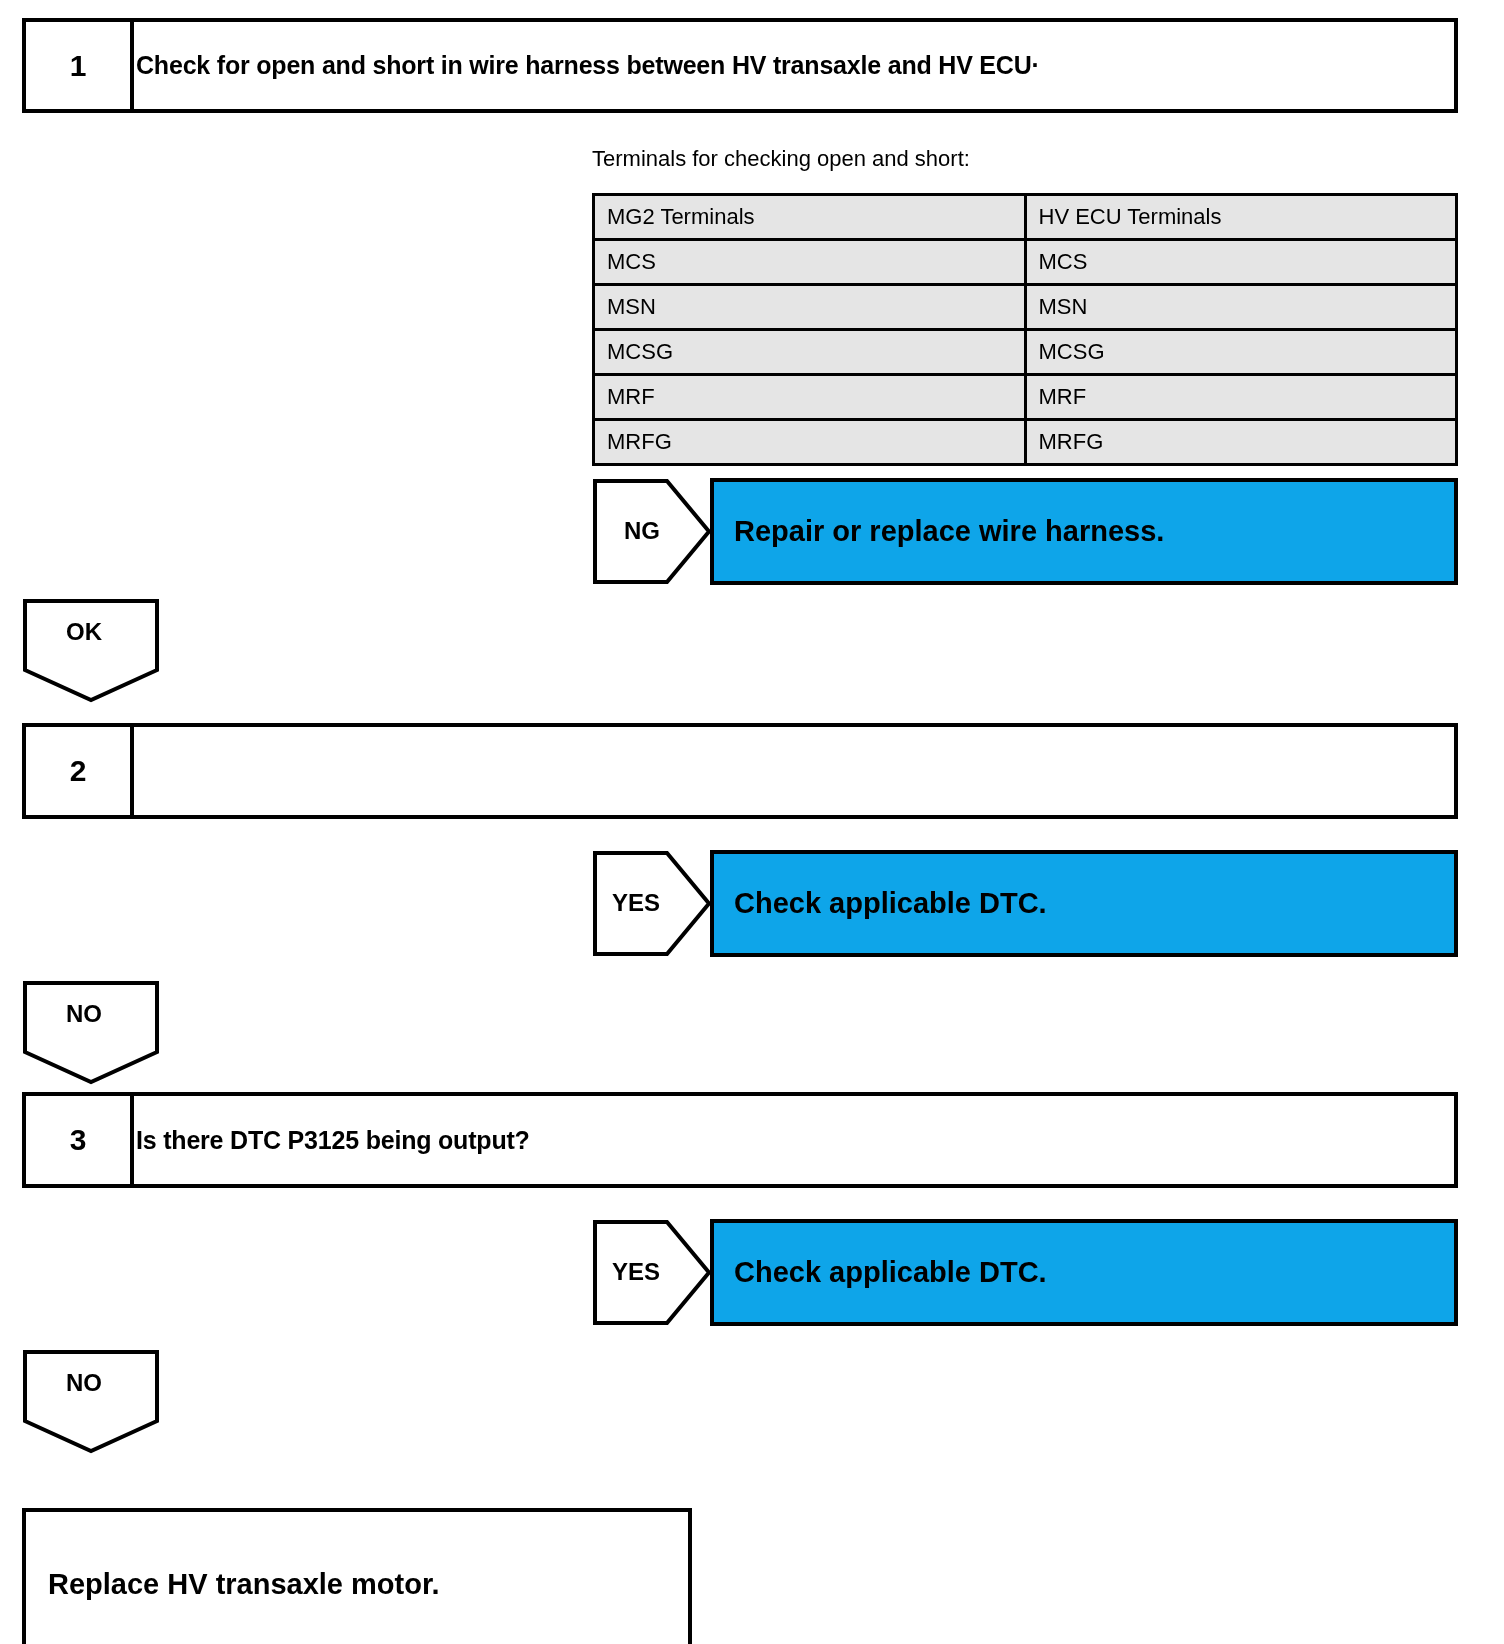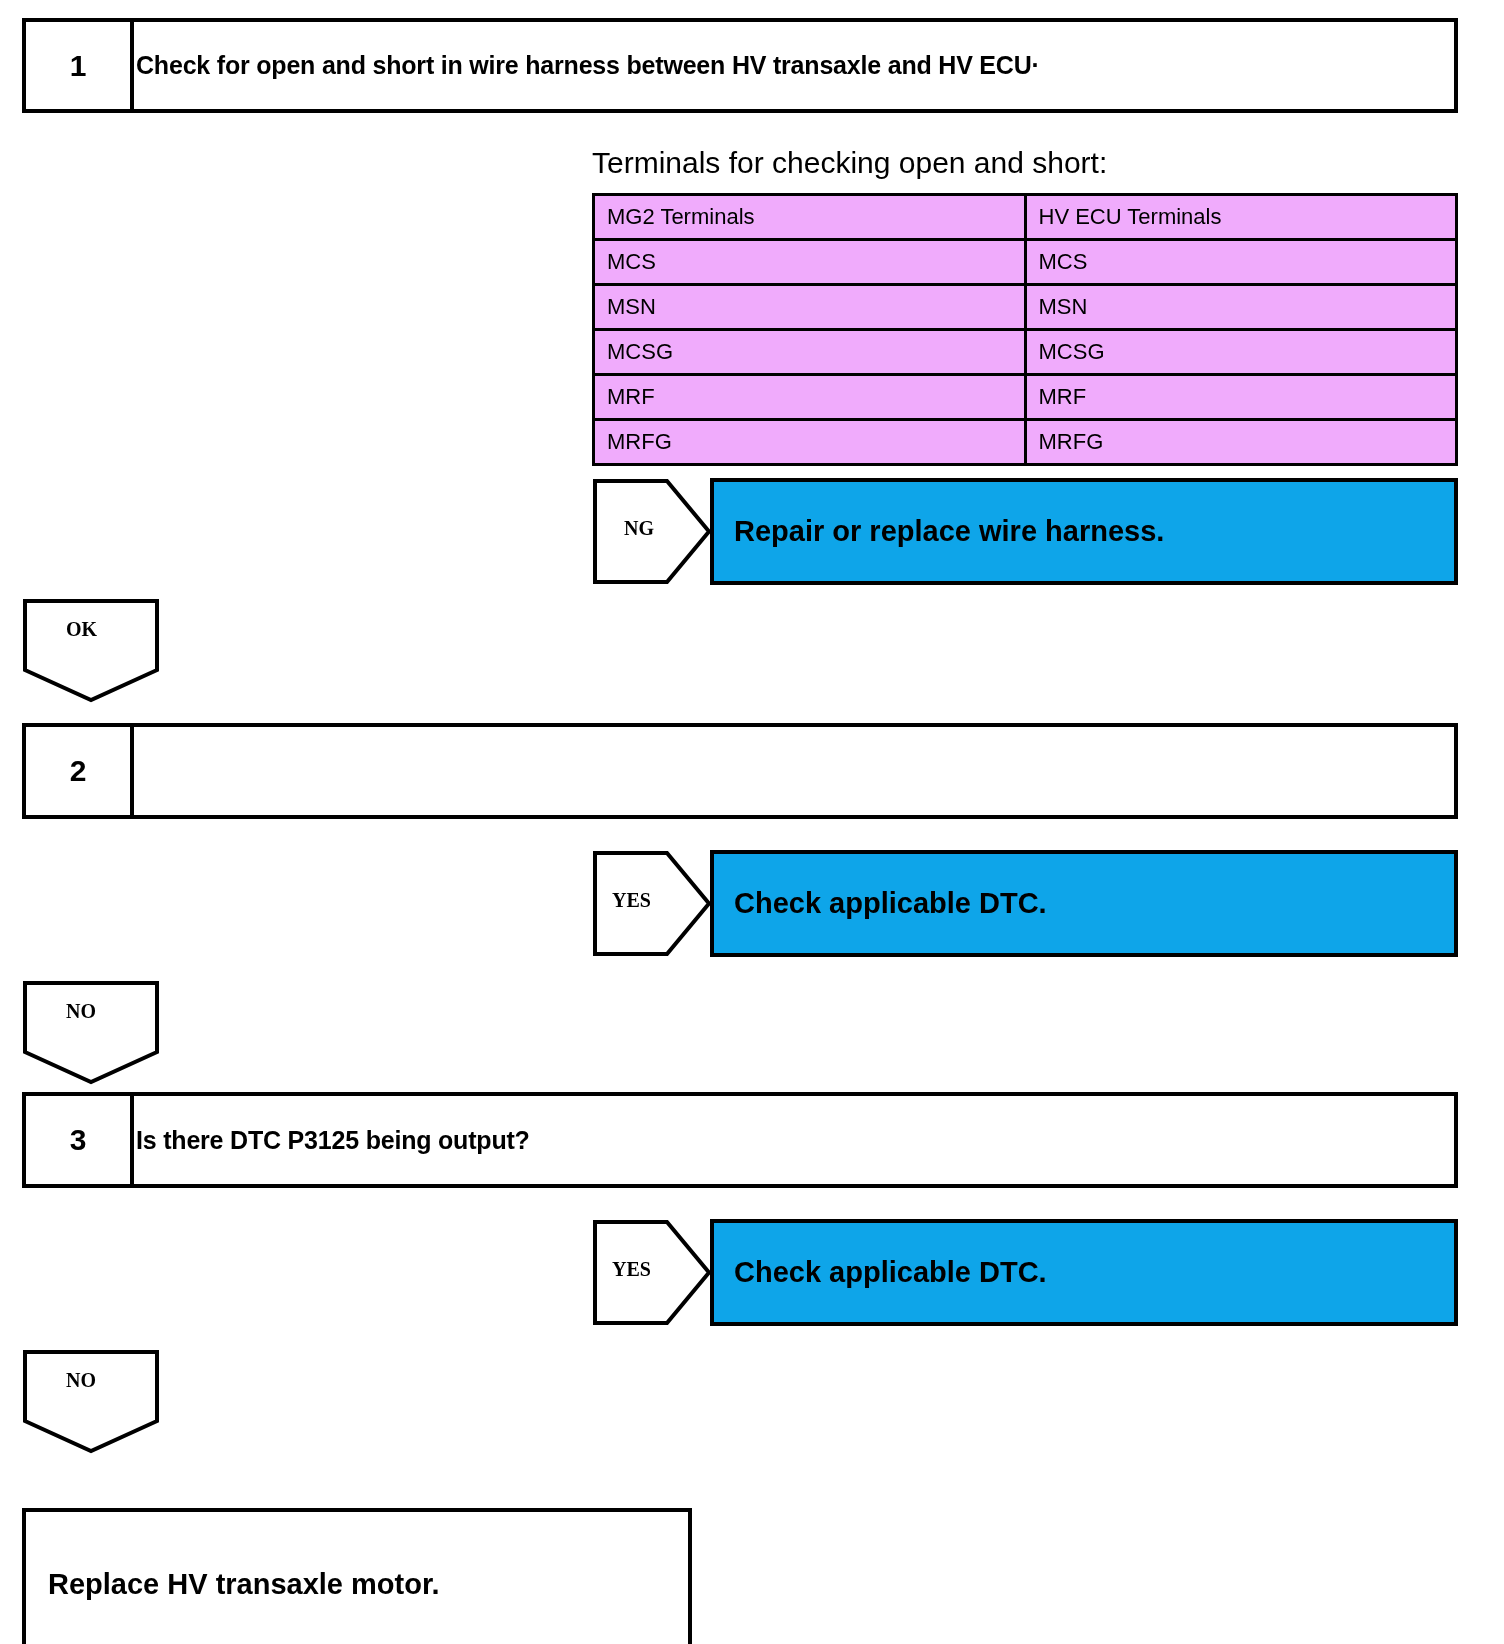--- a/index.html
+++ b/index.html
@@ -73,30 +73,30 @@
     display: flex;
     align-items: center;
     padding-left: 20px;
     font-size: 29px;
     font-weight: bold;
   }
 
   
   .table-caption {
     position: absolute;
-    font-size: 30px;
+    font-size: 22px;
     font-weight: normal;
     white-space: nowrap;
   }
 
   
   .term-table {
     position: absolute;
     border-collapse: collapse;
-    background: #f0abfc;
+    background: #e5e5e5;
     table-layout: fixed;
   }
   .term-table td {
     border: 3px solid #000;
     height: 38px;
     padding: 2px 0 2px 12px;
     font-size: 22px;
     font-weight: normal;
     vertical-align: middle;
     white-space: nowrap;
@@ -104,24 +104,23 @@
   .term-table col.c1 { width: 421px; }
   .term-table col.c2 { width: 421px; }
 
   
   .arrow {
     position: absolute;
   }
   .arrow svg { display: block; }
   .arrow-label {
     position: absolute;
-    font-size: 20px;
+    font-size: 24px;
     font-weight: bold;
     white-space: nowrap;
-    font-family: Liberation Serif, serif;
   }
 </style>
 </head>
 <body>
 
 <div class="page">
 
   <div class="step-box" style="left:22px; top:18px; width:1436px; height:95px;">
     <div class="step-num">1</div>
     <div class="step-text">Check for open and short in wire harness between HV transaxle and HV ECU·</div>

